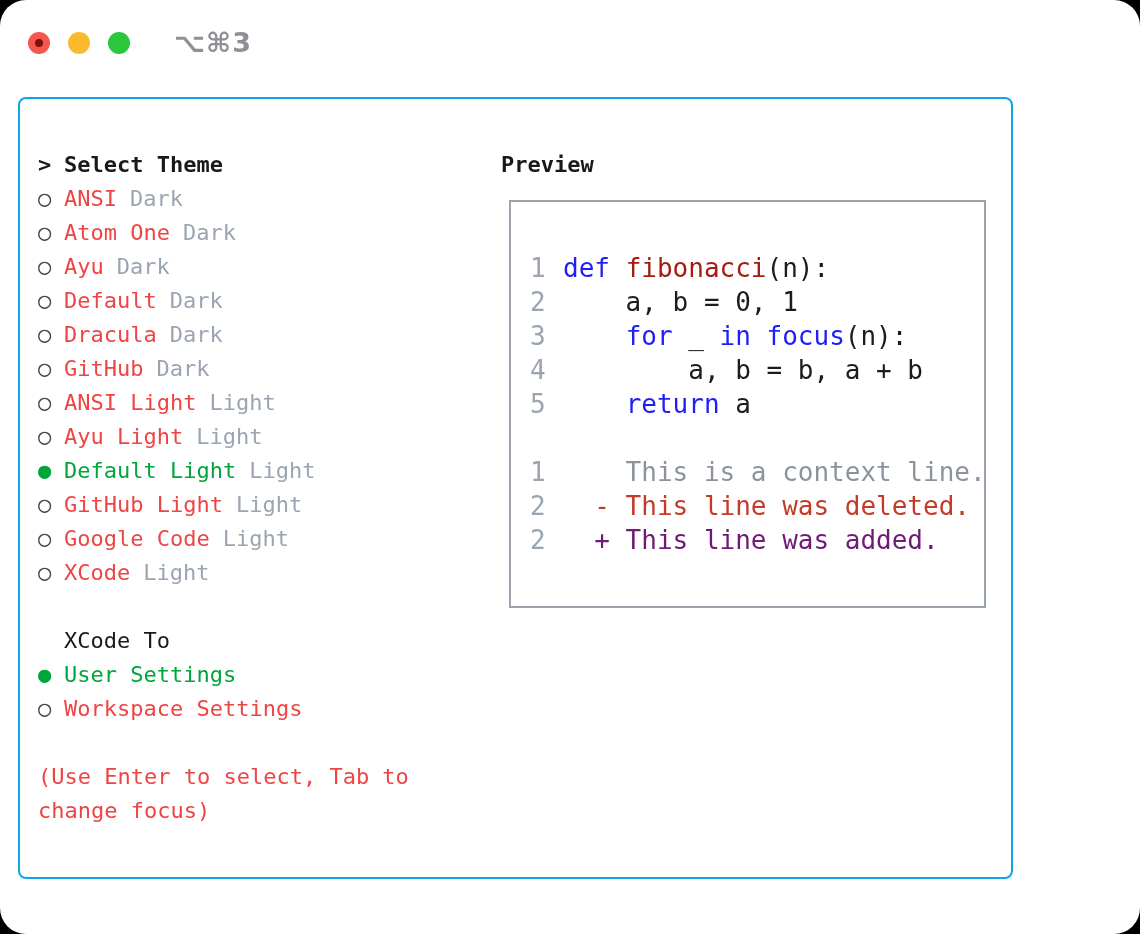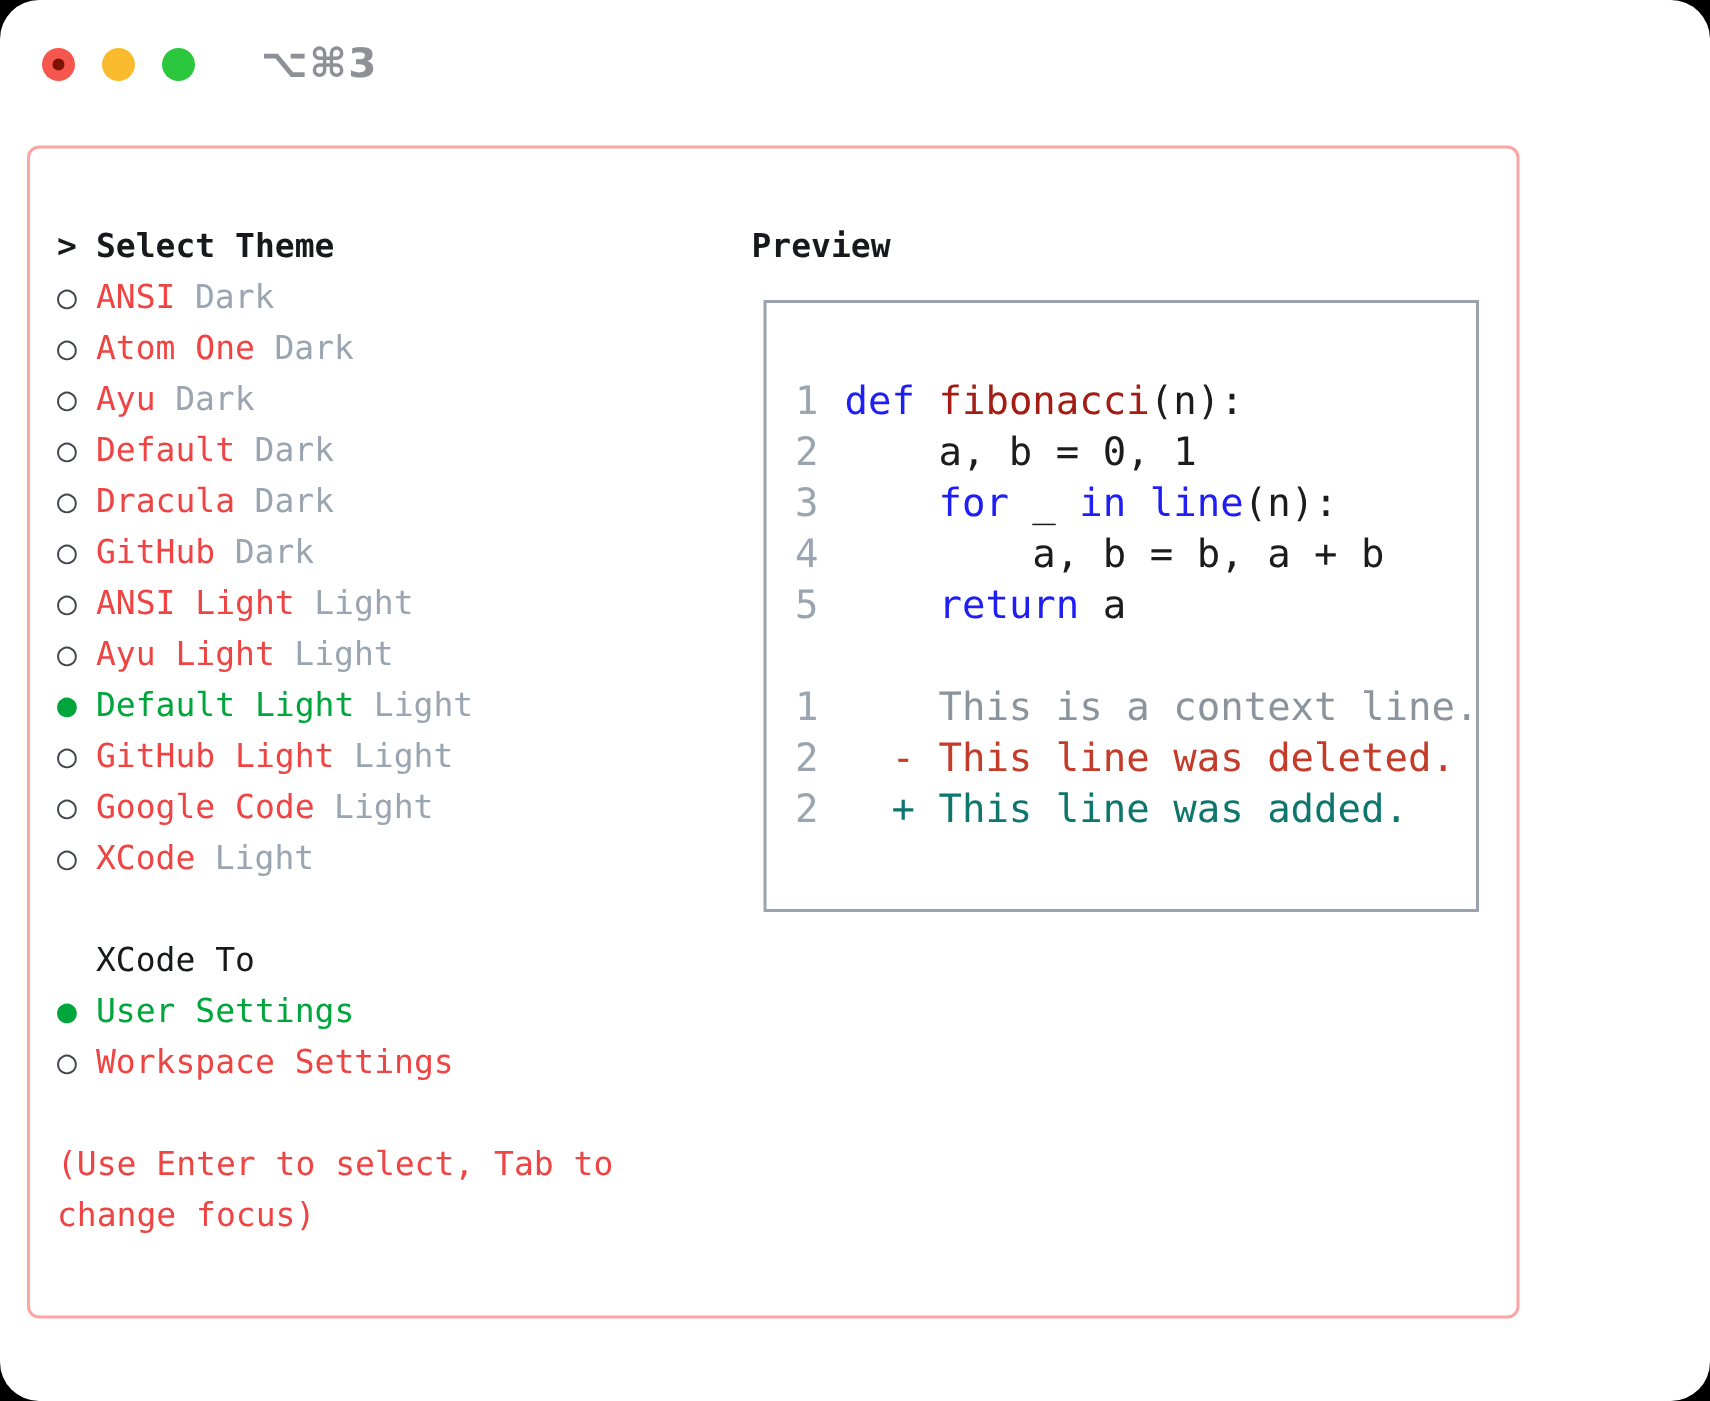--- a/index.html
+++ b/index.html
@@ -15,21 +15,21 @@
   .light-yellow{background:#f9bb2d;}
   .light-green{background:#2bc83e;}
   .light-dot{position:absolute;left:7px;top:7px;width:8px;height:8px;border-radius:50%;background:#7d1204;}
   .wtitle{
     margin-left:26px;font-size:27px;font-weight:bold;color:#8e9095;
     font-family:"DejaVu Sans","Liberation Sans",sans-serif;letter-spacing:1px;
   }
   
   .panel{
     position:absolute;left:18px;top:97px;width:991px;height:778px;
-    border:2px solid #fca5a5;border-radius:8px;background:#fff;
+    border:2px solid #0ea5e9;border-radius:8px;background:#fff;
   }
   
   .leftcol{position:absolute;left:18px;top:49px;font-size:22px;line-height:34px;color:#33373d;}
   .row{height:34px;white-space:pre;}
   .mk{display:inline-block;width:26px;color:#43474d;}
   .hdr .mk,.hdr .b{color:#17191c;font-weight:bold;}
   .b{font-weight:bold;color:#17191c;}
   .nm{color:#ef4444;}
   .tg{color:#9aa5b1;margin-left:13px;margin-top:12px;}
   .sel .mk,.sel .nm{color:#00a53c;}
@@ -41,21 +41,21 @@
     position:absolute;left:489px;top:101px;width:454px;height:355px;
     padding:49px 0 0 19px;border:2px solid #9aa3ae;background:#fff;
   }
   .cline{height:34px;font-size:26px;line-height:34px;white-space:pre;}
   .ln{display:inline-block;width:33px;color:#9aa5b1;}
   .kw{color:#1e1ef5;}
   .fn{color:#a31d15;}
   .pl{color:#1c1c1e;}
   .ctx{color:#8b949c;}
   .del{color:#c43b2a;}
-  .add{color:#0f766e;}
+  .add{color:#701a75;}
 </style>
 </head>
 <body>
 
 <div class="window">
 
   <div class="titlebar">
     <div class="light light-red">
       <div class="light-dot"></div>
     </div>
@@ -92,21 +92,21 @@
 
       <div class="row hint">(Use Enter to select, Tab to</div>
       <div class="row hint">change focus)</div>
     </div>
 
     <div class="prevhdr">Preview</div>
 
     <div class="prevbox">
       <div class="cline"><span class="ln">1</span><span class="kw">def </span><span class="fn">fibonacci</span><span class="pl">(n):</span></div>
       <div class="cline"><span class="ln">2</span><span class="pl">    a, b = 0, 1</span></div>
-      <div class="cline"><span class="ln">3</span><span class="pl">    </span><span class="kw">for</span><span class="pl"> _ </span><span class="kw">in</span><span class="pl"> </span><span class="kw">line</span><span class="pl">(n):</span></div>
+      <div class="cline"><span class="ln">3</span><span class="pl">    </span><span class="kw">for</span><span class="pl"> _ </span><span class="kw">in</span><span class="pl"> </span><span class="kw">focus</span><span class="pl">(n):</span></div>
       <div class="cline"><span class="ln">4</span><span class="pl">        a, b = b, a + b</span></div>
       <div class="cline"><span class="ln">5</span><span class="pl">    </span><span class="kw">return</span><span class="pl"> a</span></div>
 
       <div class="cline"></div>
 
       <div class="cline"><span class="ln">1</span><span class="ctx">    This is a context line.</span></div>
       <div class="cline"><span class="ln">2</span><span class="del">  - This line was deleted.</span></div>
       <div class="cline"><span class="ln">2</span><span class="add">  + This line was added.</span></div>
     </div>
 

